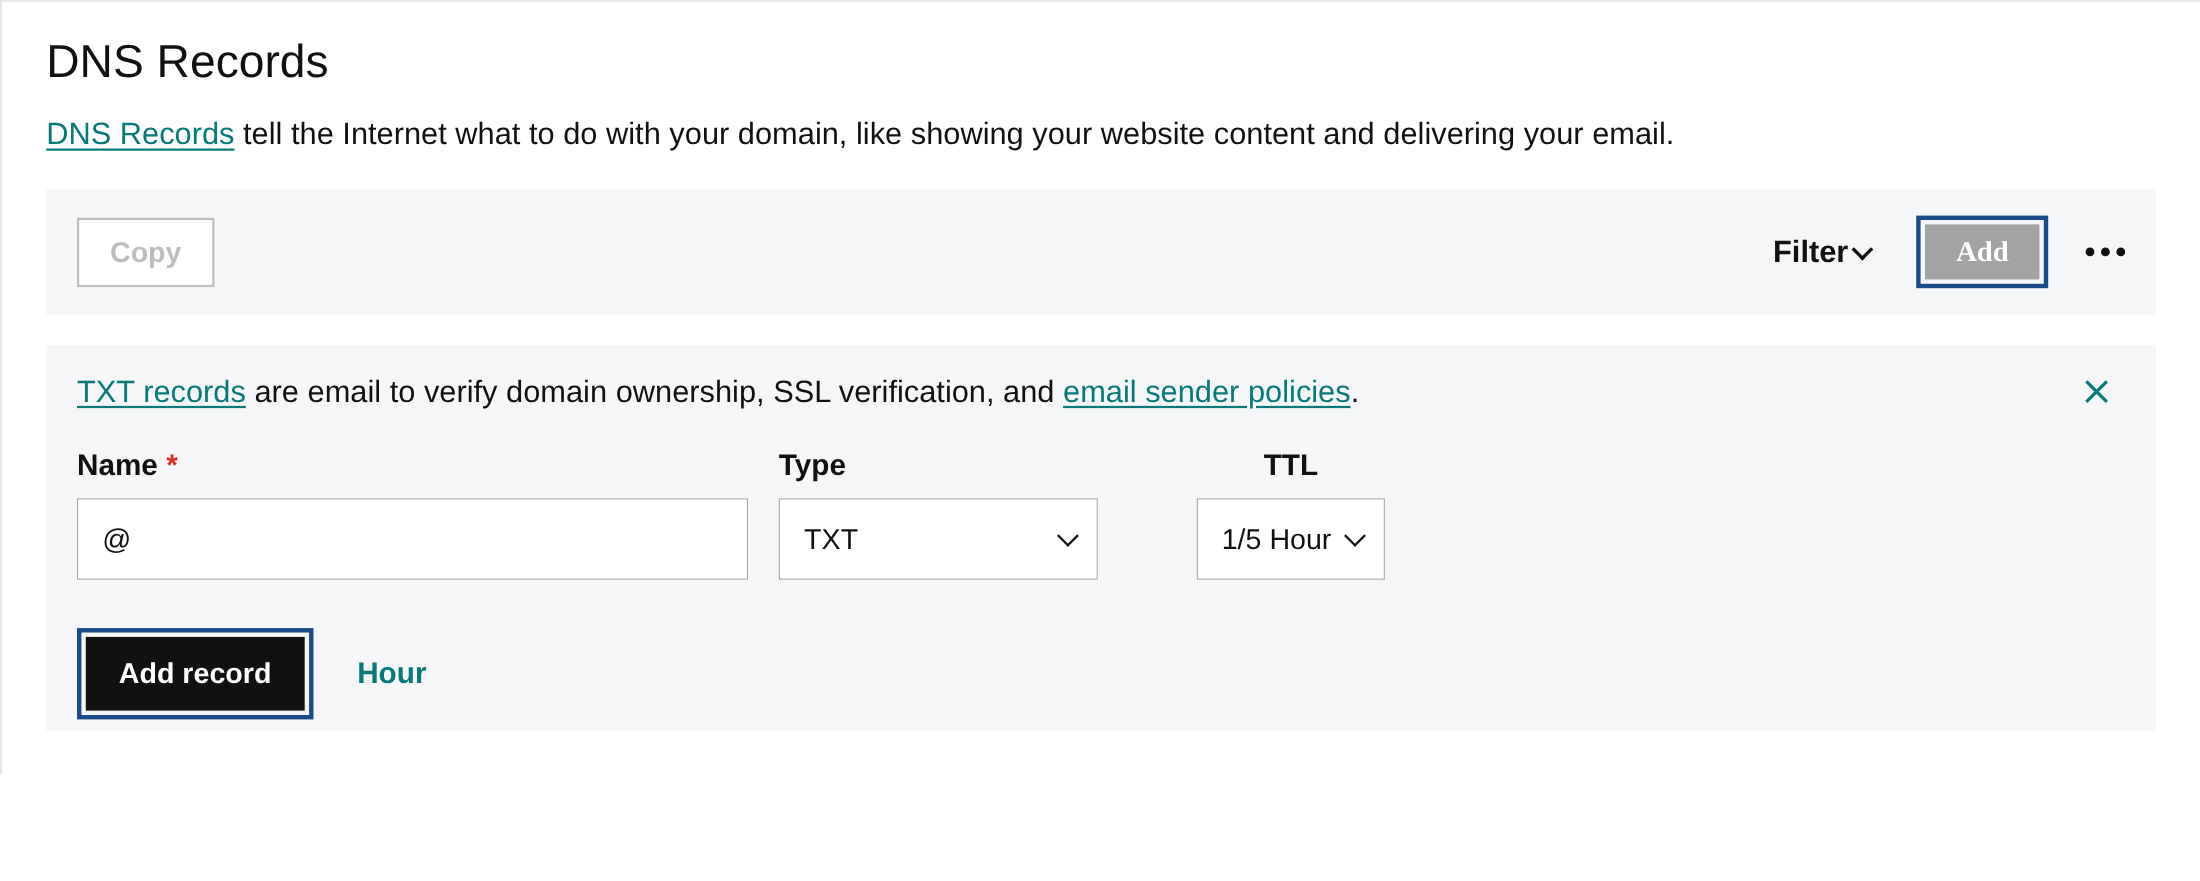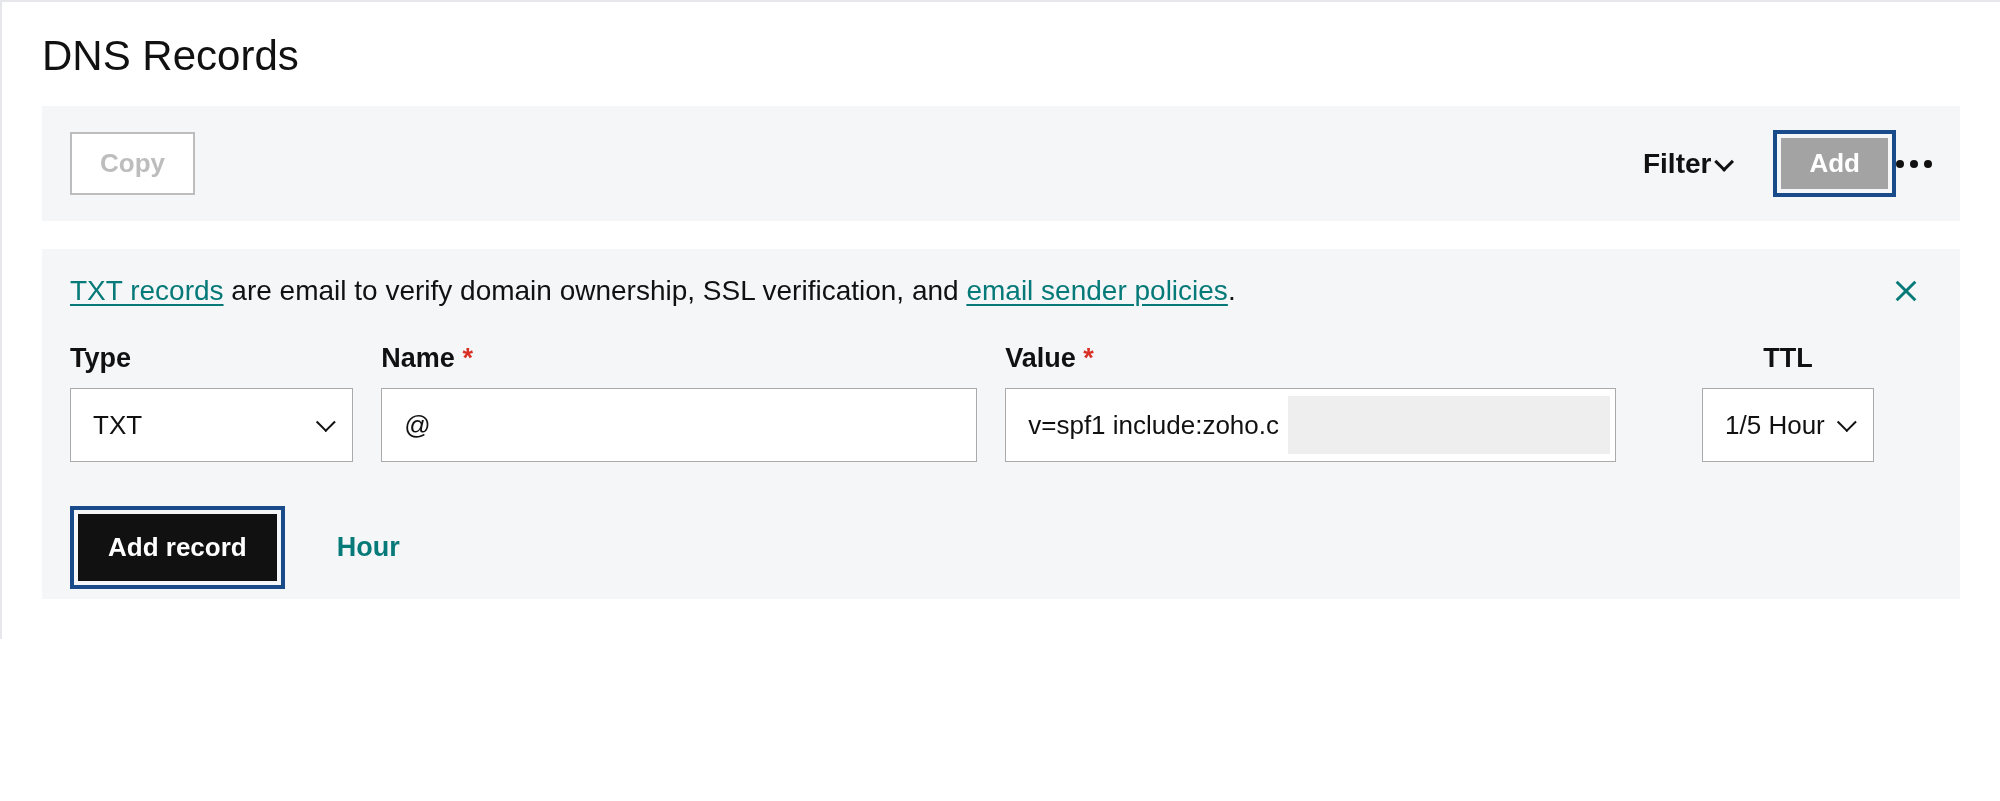--- a/index.html
+++ b/index.html
@@ -65,20 +65,22 @@
     display: inline-block;
     width: 14px;
     height: 14px;
     border-right: 3px solid #111;
     border-bottom: 3px solid #111;
     transform: rotate(45deg) translateY(-3px);
   }
   .add-btn-wrap {
     border: 4px solid #194a8a;
     padding: 4px;
+    margin-right: 34px;
+    font-family: Liberation Serif, serif;
   }
   .add-btn {
     background: #a3a3a3;
     color: #fff;
     font-size: 26px;
     font-weight: 700;
     padding: 10px 28px;
     border: none;
     cursor: pointer;
     font-family: inherit;
@@ -160,21 +162,21 @@
     right: 6px;
     top: 8px;
     bottom: 8px;
     width: 322px;
     background: #eeeeee;
     pointer-events: none;
   }
   .actions-row {
     display: flex;
     align-items: center;
-    gap: 52px;
+    gap: 40px;
   }
   .primary-wrap {
     border: 4px solid #194a8a;
     padding: 4px;
     display: inline-block;
   }
   .primary-btn {
     background: #111;
     color: #fff;
     font-size: 26px;
@@ -194,20 +196,23 @@
     font-family: inherit;
   }
   input.input { width: 100%; }
 </style>
 </head>
 <body>
 
 <div class="page">
   <h1 class="page-title">DNS Records</h1>
 
+  <p class="page-desc">
+    <a class="link">DNS Records</a><span> tell the Internet what to do with your domain, like showing your website content and delivering your email.</span>
+  </p>
 
   <div class="toolbar">
     <button class="btn-outlined">Copy</button>
     <div class="spacer"></div>
     <div class="filter">
       <span>Filter</span>
       <span class="chevron-down"></span>
     </div>
     <div class="add-btn-wrap">
       <button class="add-btn">Add</button>
@@ -223,44 +228,35 @@
     <svg class="close-x" width="28" height="28" viewBox="0 0 24 24" fill="none" stroke-width="2.5">
       <line x1="4" y1="4" x2="20" y2="20"></line>
       <line x1="20" y1="4" x2="4" y2="20"></line>
     </svg>
 
     <p class="form-info">
       <a class="link">TXT records</a><span> are email to verify domain ownership, SSL verification, and </span><a class="link">email sender policies</a><span>.</span>
     </p>
 
     <div class="fields-row">
+      <div class="field f-name">
+        <label class="field-label">
+          <span>Name</span> <span class="req">*</span>
+        </label>
+        <input class="input" type="text" value="@" style="">
+      </div>
+
       <div class="field f-type">
         <label class="field-label">Type</label>
         <div class="select">
           <span>TXT</span>
           <span class="chev"></span>
         </div>
       </div>
 
-      <div class="field f-name">
-        <label class="field-label">
-          <span>Name</span> <span class="req">*</span>
-        </label>
-        <input class="input" type="text" value="@" style="">
-      </div>
-
-      <div class="field f-value">
-        <label class="field-label">
-          <span>Value</span> <span class="req">*</span>
-        </label>
-        <div class="value-input-wrap">
-          <input class="input" type="text" value="v=spf1 include:zoho.c" style="">
-          <div class="value-mask"></div>
-        </div>
-      </div>
 
       <div class="field f-ttl">
         <label class="field-label">TTL</label>
         <div class="select">
           <span>1/5 Hour</span>
           <span class="chev"></span>
         </div>
       </div>
     </div>
 

